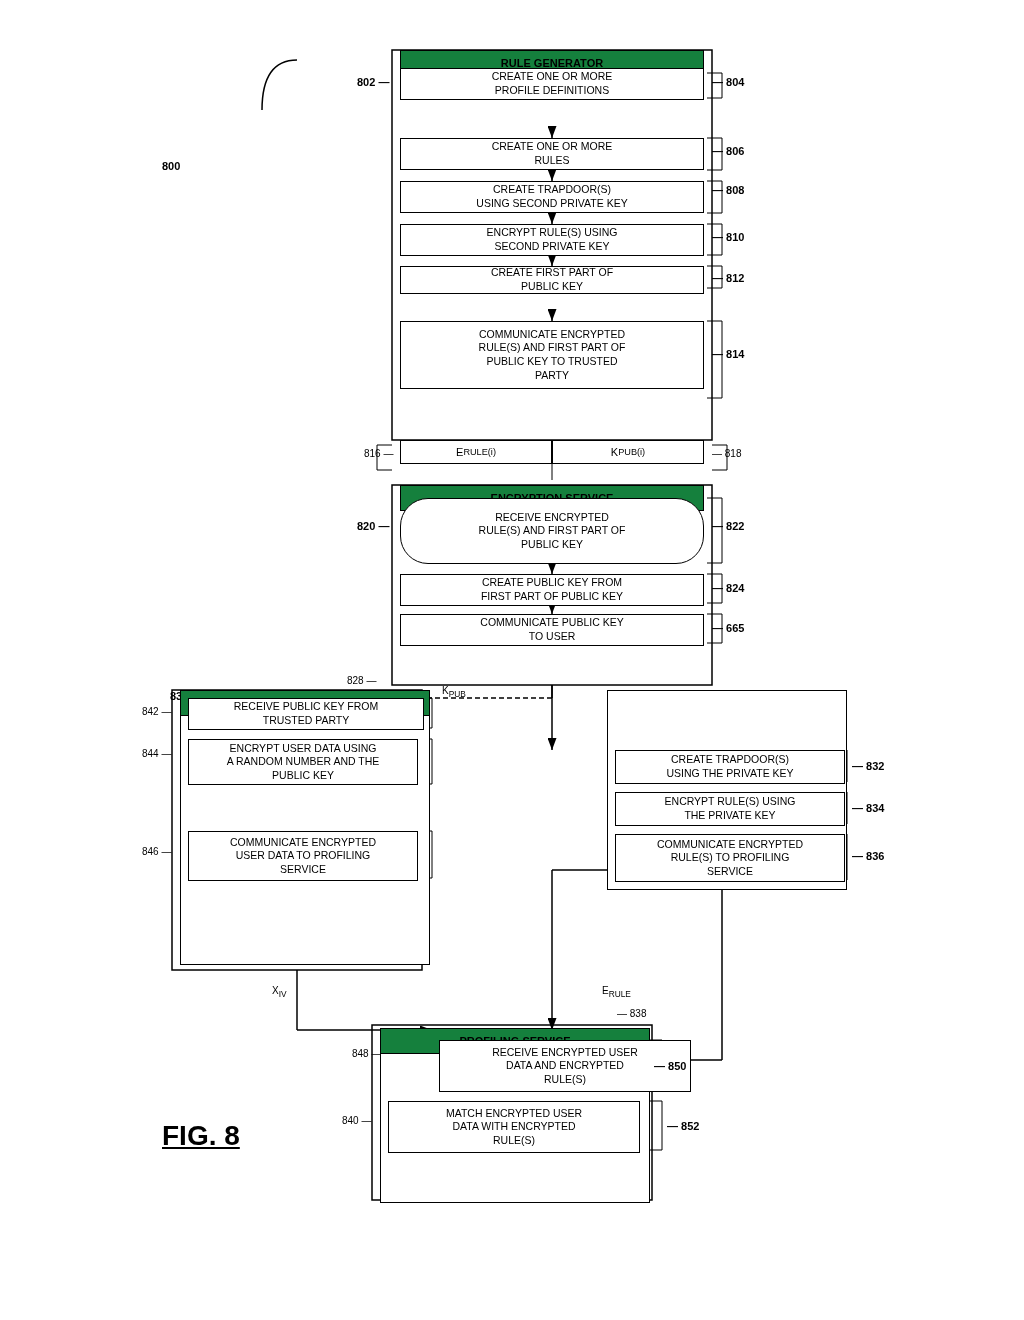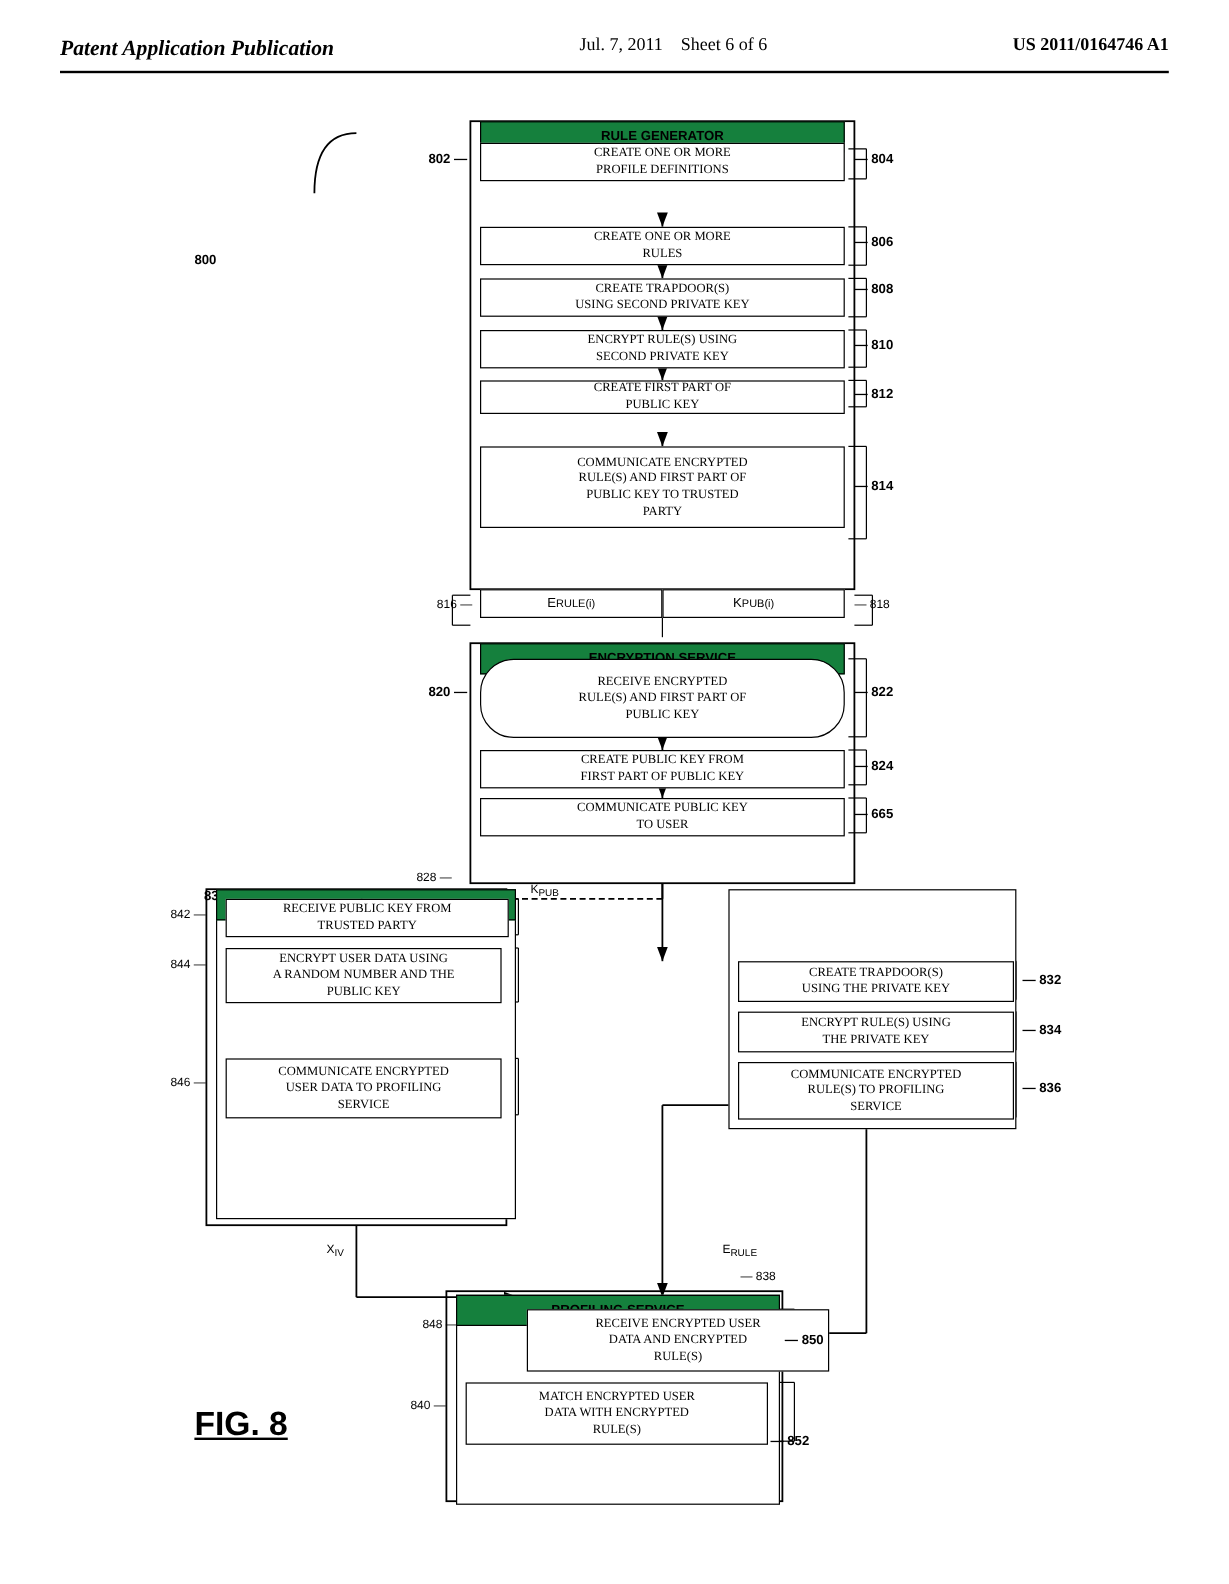--- a/index.html
+++ b/index.html
@@ -46,21 +46,21 @@
       margin: 0 auto;
       width: 900px;
       min-height: 1200px;
     }
     .box {
       position: absolute;
       border: 1.5px solid #000;
       background: #fff;
       text-align: center;
       font-size: 10.5px;
-      font-family: Liberation Serif, serif;
+      font-family: Liberation Sans, sans-serif;
       display: flex;
       align-items: center;
       justify-content: center;
       line-height: 1.3;
       padding: 4px 6px;
     }
     .box-title {
       position: absolute;
       border: 1.5px solid #000;
       background: #15803d;
@@ -103,28 +103,20 @@
       position: absolute;
       border: 1.5px solid #000;
       background: #fff;
     }
   </style>
 </head>
 <body>
 
 <div class="page">
 
-  <div class="header">
-    <div class="header-left">Patent Application Publication</div>
-    <div class="header-center">
-      <span>Jul. 7, 2011</span>&nbsp;&nbsp;&nbsp;
-      <span>Sheet 6 of 6</span>
-    </div>
-    <div class="header-right">US 2011/0164746 A1</div>
-  </div>
 
   <div class="diagram-area">
 
     <svg class="svg-overlay" viewBox="0 0 900 1200" xmlns="http://www.w3.org/2000/svg">
 
       <defs>
         <marker id="arrowhead" markerWidth="8" markerHeight="6" refX="8" refY="3" orient="auto">
           <polygon points="0 0, 8 3, 0 6" fill="#000"></polygon>
         </marker>
         <marker id="arrowhead-left" markerWidth="8" markerHeight="6" refX="0" refY="3" orient="auto">
@@ -337,18 +329,18 @@
 
     <div class="box-title" style="left:318px; top:998px; width:270px; height:26px;">PROFILING SERVICE</div>
 
     <div class="label-sm" style="left:555px; top:978px;">— 838</div>
 
     <div class="box" style="left:329px; top:1010px; width:252px; height:52px;margin-left:48px;">RECEIVE ENCRYPTED USER<br>DATA AND ENCRYPTED<br>RULE(S)</div>
     <div class="label" style="left:592px; top:1030px;">— 850</div>
 
     <div class="label-sm" style="left:280px; top:1085px;">840 —</div>
     <div class="box" style="left:326px; top:1071px; width:252px; height:52px;">MATCH ENCRYPTED USER<br>DATA WITH ENCRYPTED<br>RULE(S)</div>
-    <div class="label" style="left:580px; top:1090px;margin-top:24px;">— 852</div>
+    <div class="label" style="left:605px; top:1090px;">— 852</div>
 
     <div class="fig-label" style="left:100px; top:1090px;text-decoration:underline;">FIG. 8</div>
 
   </div>
 </div>
 
 </body></html>

